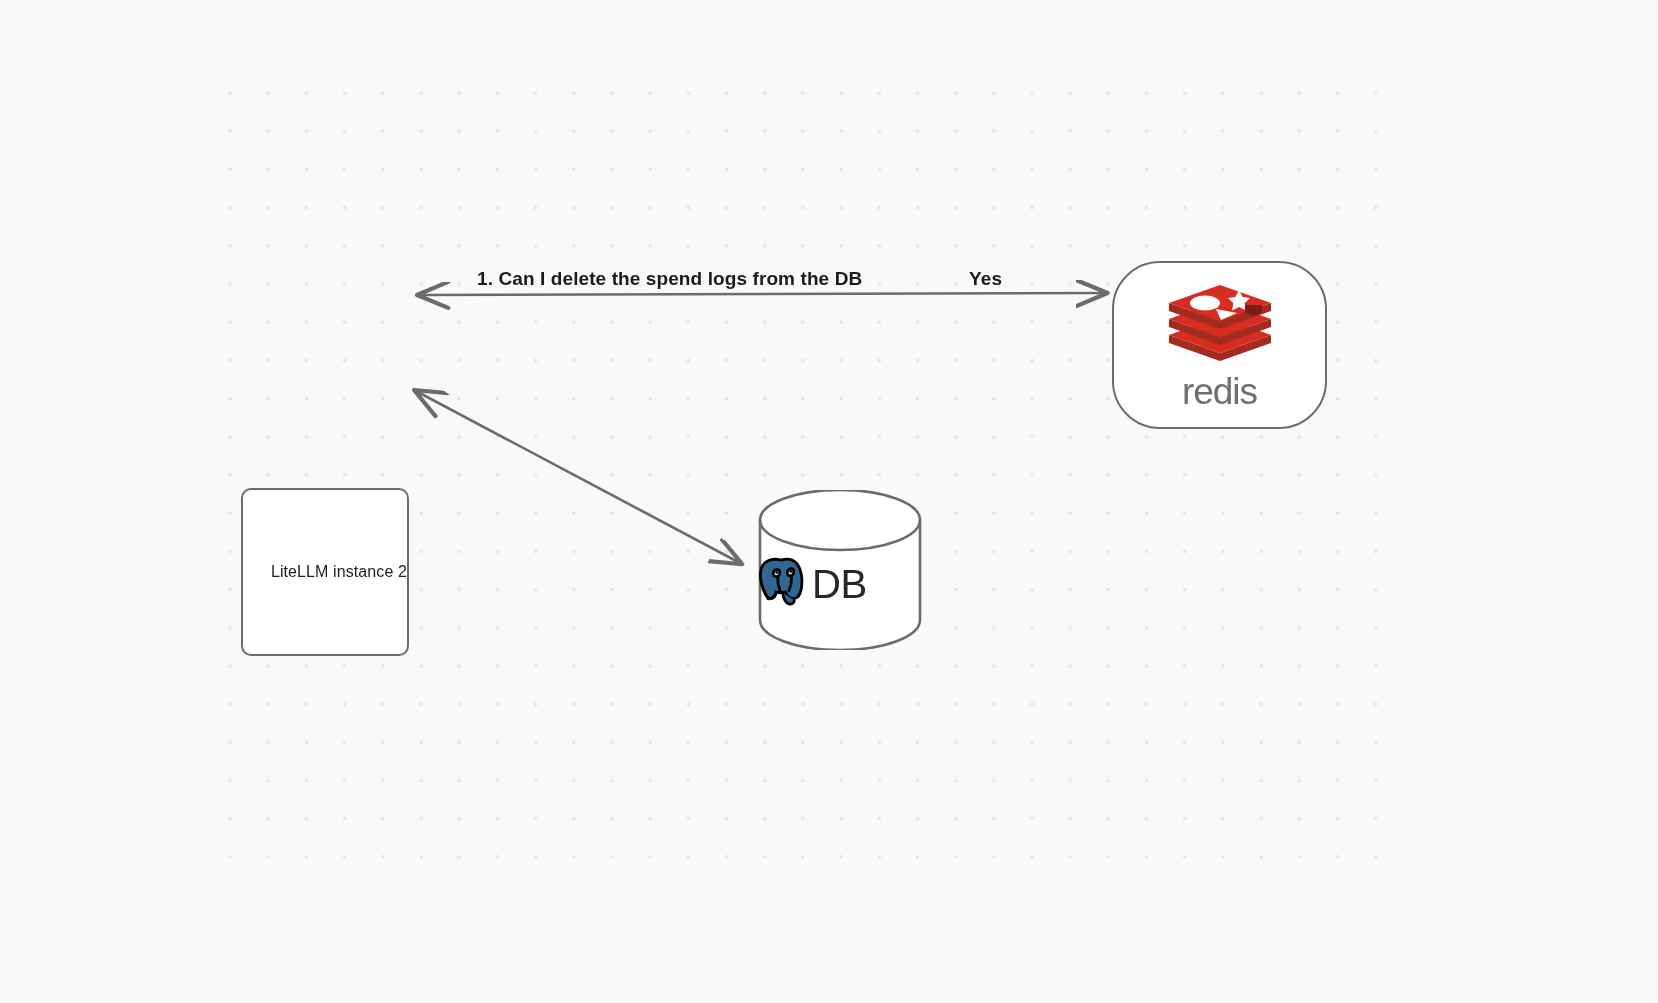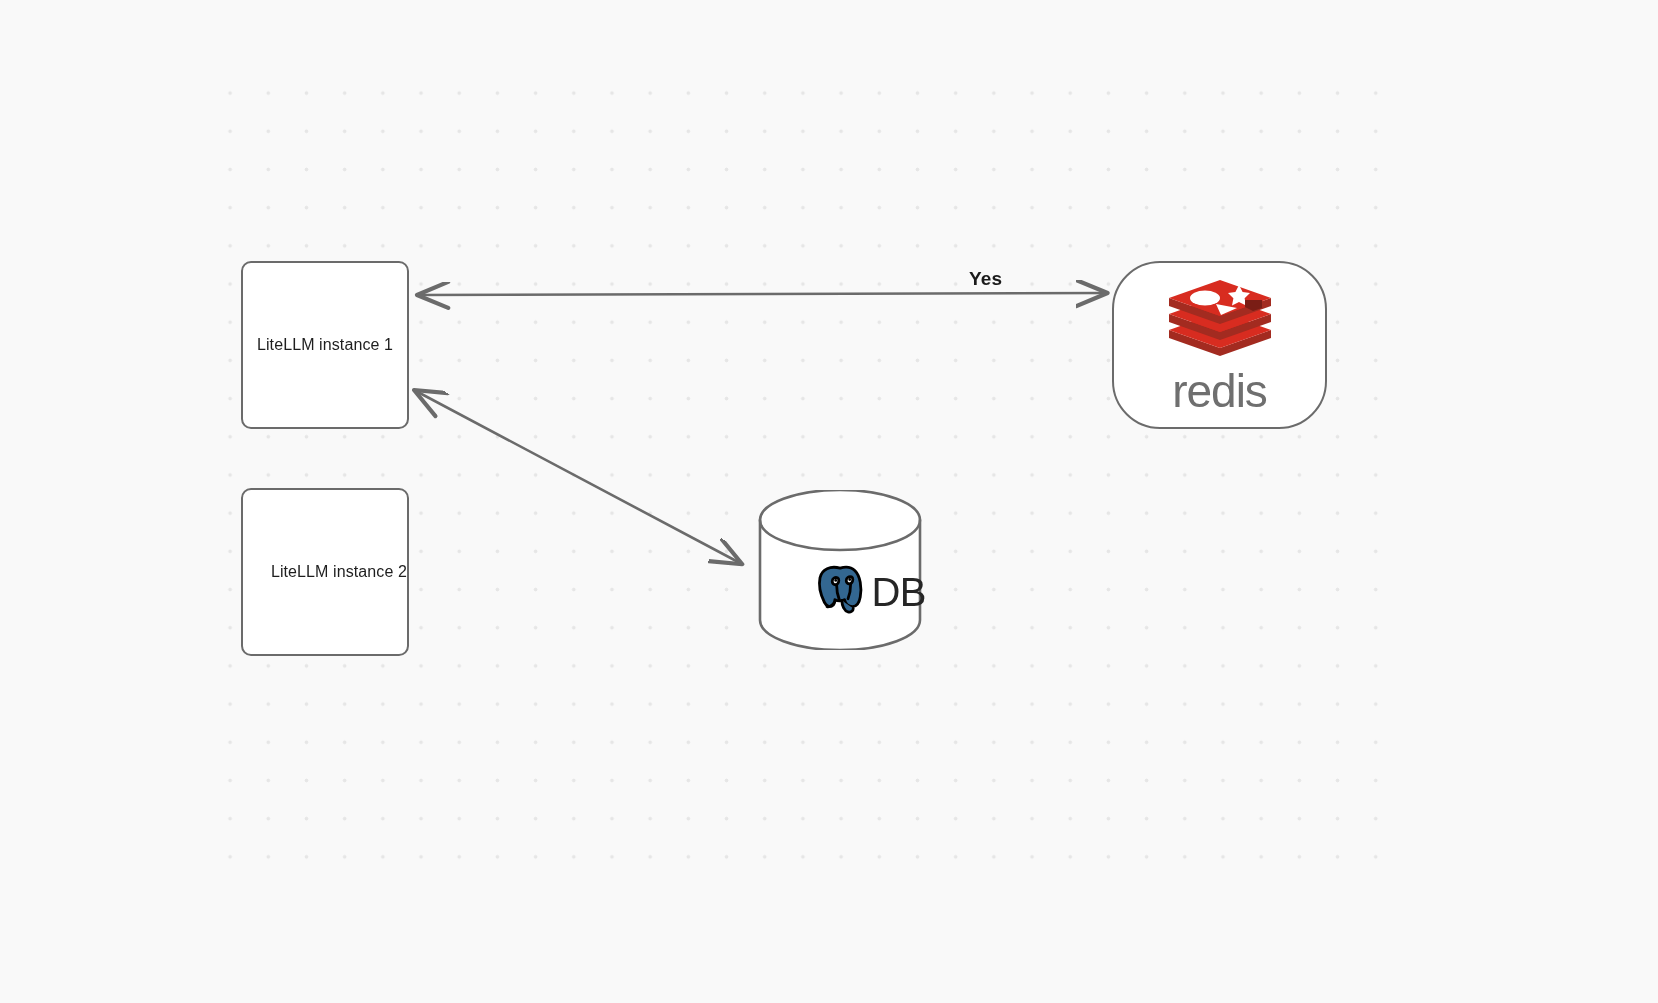--- a/index.html
+++ b/index.html
@@ -63,44 +63,44 @@
   }
   #redis-logo-wrap {
     display: flex;
     flex-direction: column;
     align-items: center;
     justify-content: center;
     margin-top: 2px;
   }
   .redis-wordmark {
     font-family: "Liberation Sans", sans-serif;
-    font-size: 46px;
+    font-size: 37px;
     font-weight: 400;
     color: #6f6f6f;
     letter-spacing: -1px;
     line-height: 1;
     margin-top: 2px;
   }
 
   #node-db {
     position: absolute;
     left: 754px;
     top: 490px;
     width: 172px;
     height: 160px;
   }
   #db-overlay {
     position: absolute;
     left: 0;
-    top: 8px;
+    top: 0;
     width: 172px;
     height: 160px;
     display: flex;
     align-items: center;
-    justify-content: flex-end;
+    justify-content: flex-start;
     padding-top: 28px;
     box-sizing: border-box;
   }
   .db-text {
     font-family: "Liberation Sans", sans-serif;
     font-size: 40px;
     color: #262626;
     letter-spacing: -0.5px;
     margin-left: 2px;
   }
@@ -148,23 +148,20 @@
 
     <g>
       <line x1="417" y1="295" x2="1105" y2="293" stroke="#6b6b6b" stroke-width="2.6" stroke-linecap="round" marker-start="url(#arrow-left)" marker-end="url(#arrow-right)"></line>
     </g>
 
     <g>
       <line x1="414" y1="390" x2="740" y2="563" stroke="#6b6b6b" stroke-width="2.6" stroke-linecap="round" marker-start="url(#arrow-left)" marker-end="url(#arrow-right)"></line>
     </g>
   </svg>
 
-  <div class="node-box" id="node-litellm-1">
-    <span class="node-label">LiteLLM instance 1</span>
-  </div>
 
   <div class="node-box" id="node-litellm-2">
     <span class="node-label">LiteLLM instance 2</span>
   </div>
 
 
   <div id="node-redis">
     <div id="redis-logo-wrap">
       <span>
         <svg width="118" height="84" viewBox="0 0 118 84">
@@ -215,17 +212,18 @@
             <path d="M43,25 C43,31 42,37 40,42" fill="none"></path>
             <path d="M25,45 C23,49 19,52 16,51" fill="none"></path>
             <path d="M33,44 C33,50 36,56 40,57 C43,58 46,56 46,53" fill="#336791"></path>
           </g>
         </svg>
       </span>
       <span class="db-text">DB</span>
     </div>
   </div>
 
+  <div class="edge-label" id="label-step-1">1.  Can I delete the spend logs from the DB</div>
 
   <div class="edge-label" id="label-step-yes">Yes</div>
 
 
 </div>
 
 </body></html>

